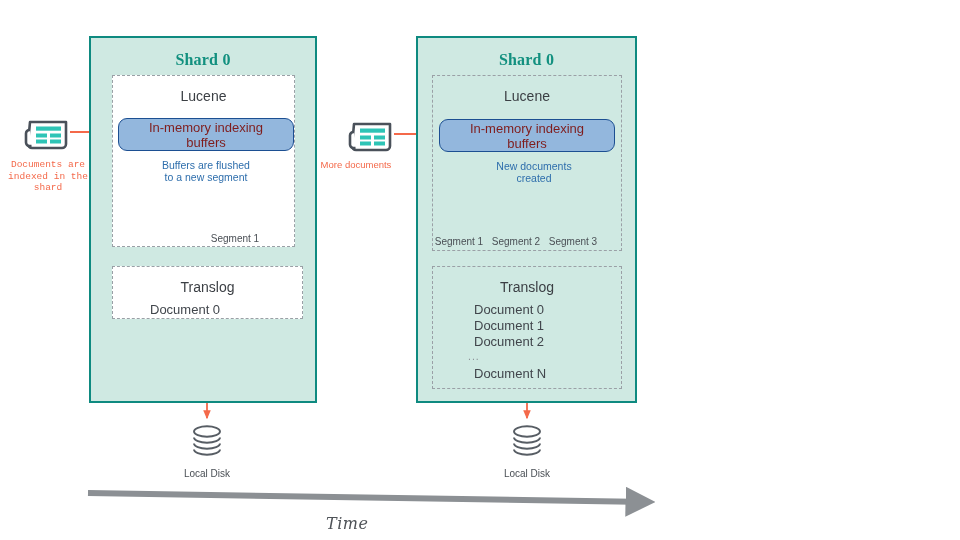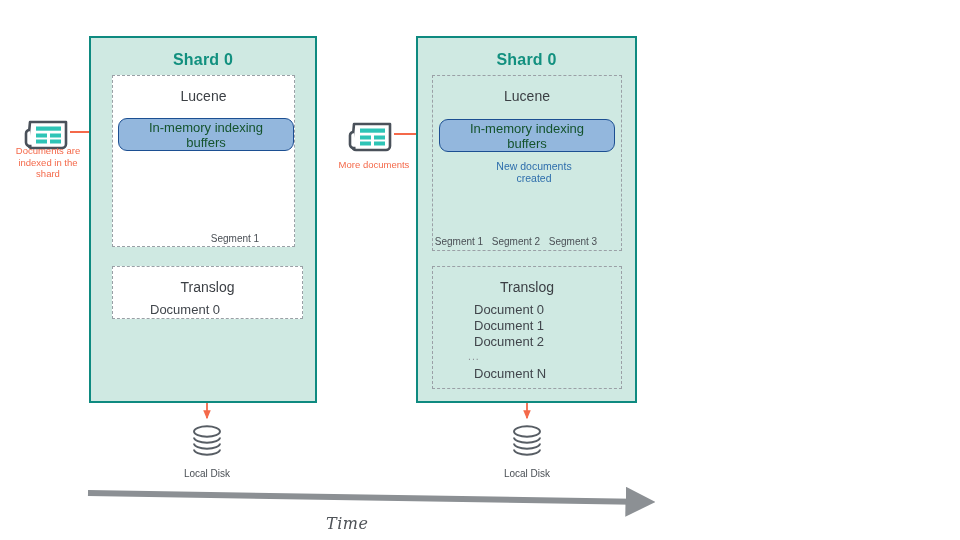--- a/index.html
+++ b/index.html
@@ -30,20 +30,21 @@
   }
   .shard-title {
     position: absolute;
     left: 0;
     right: 0;
     text-align: center;
     font-size: 16px;
     font-weight: bold;
     color: #12907f;
     letter-spacing: .2px;
+    font-family: Liberation Serif, serif;
   }
   
   .dashbox {
     position: absolute;
     border: 1.6px dashed #9aa0a6;
     box-sizing: border-box;
   }
   .dashbox.filled { background: #ffffff; }
   .dashbox.clear  { background: transparent; }
   .box-title {
@@ -58,21 +59,21 @@
   .buffer {
     position: absolute;
     background: #93b7dd;
     border: 1.6px solid #1c4f92;
     border-radius: 9px;
     box-sizing: border-box;
     display: flex;
     align-items: center;
     justify-content: center;
     text-align: center;
-    color: #14532d;
+    color: #7f1d1d;
     font-size: 13px;
     line-height: 15px;
   }
   
   .note {
     position: absolute;
     text-align: center;
     font-size: 10.5px;
     line-height: 12px;
     color: #2e6eac;
@@ -275,32 +276,36 @@
   <div class="dashbox filled" style="left:112px; top:75px; width:183px; height:172px;"></div>
   <div class="box-title" style="left:112px; top:88px; width:183px;">Lucene</div>
 
   <div class="buffer" style="left:118px; top:118px; width:176px; height:33px;">
     <span style="display:block;">
       <span>In-memory indexing</span><br>
       <span>buffers</span>
     </span>
   </div>
 
+  <div class="note" style="left:140px; top:159px; width:132px;">
+    <span>Buffers are flushed</span><br>
+    <span>to a new segment</span>
+  </div>
 
   <div class="caption" style="left:200px; top:233px; width:70px;">Segment 1</div>
 
   <div class="dashbox filled" style="left:112px; top:266px; width:191px; height:53px;"></div>
   <div class="box-title" style="left:112px; top:279px; width:191px;">Translog</div>
   <div class="translog-row" style="left:150px; top:302px;">
     <span>Document 0</span>
   </div>
 
   <div class="caption" style="left:172px; top:468px; width:70px;">Local Disk</div>
 
-  <div class="orange-note" style="left:8px; top:145px; width:80px;">
+  <div class="orange-note" style="left:8px; top:159px; width:80px;font-family:Liberation Mono, monospace;">
     <span>Documents are</span><br>
     <span>indexed in the</span><br>
     <span>shard</span>
   </div>
 
   <div class="shard" style="left:416px; top:36px; width:221px; height:367px;"></div>
 
   <div class="shard-title" style="left:416px; top:51px; width:221px;">Shard 0</div>
 
   <div class="dashbox clear" style="left:432px; top:75px; width:190px; height:176px;"></div>
@@ -334,17 +339,17 @@
   <div class="translog-row" style="left:474px; top:334px;">
     <span>Document 2</span>
   </div>
   <div class="ellipsis-row" style="left:468px; top:350px;">...</div>
   <div class="translog-row" style="left:474px; top:366px;">
     <span>Document N</span>
   </div>
 
   <div class="caption" style="left:492px; top:468px; width:70px;">Local Disk</div>
 
-  <div class="orange-note" style="left:324px; top:159px; width:100px;">More documents</div>
+  <div class="orange-note" style="left:306px; top:159px; width:100px;">More documents</div>
 
   <div class="time-label" style="left:319px; top:514px;margin-left:7px;">Time</div>
 
 </div>
 
 </body></html>

